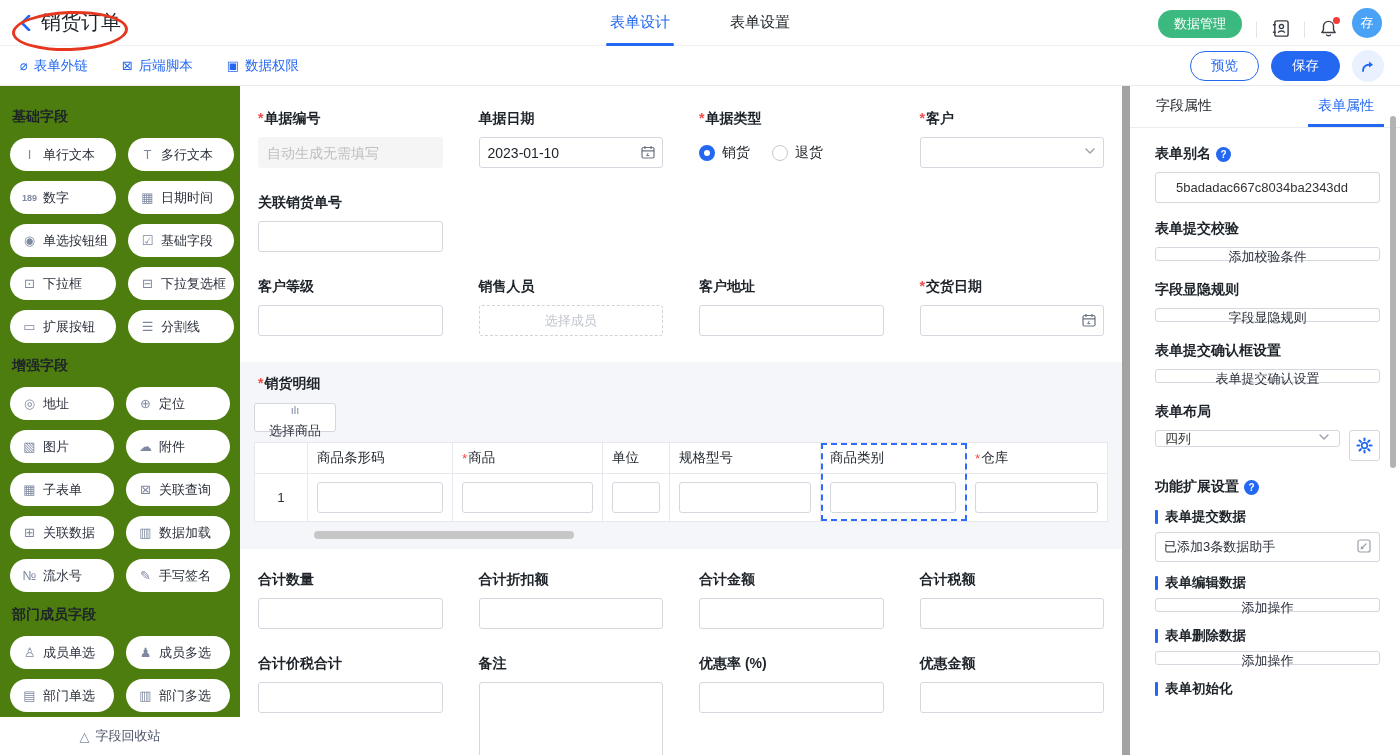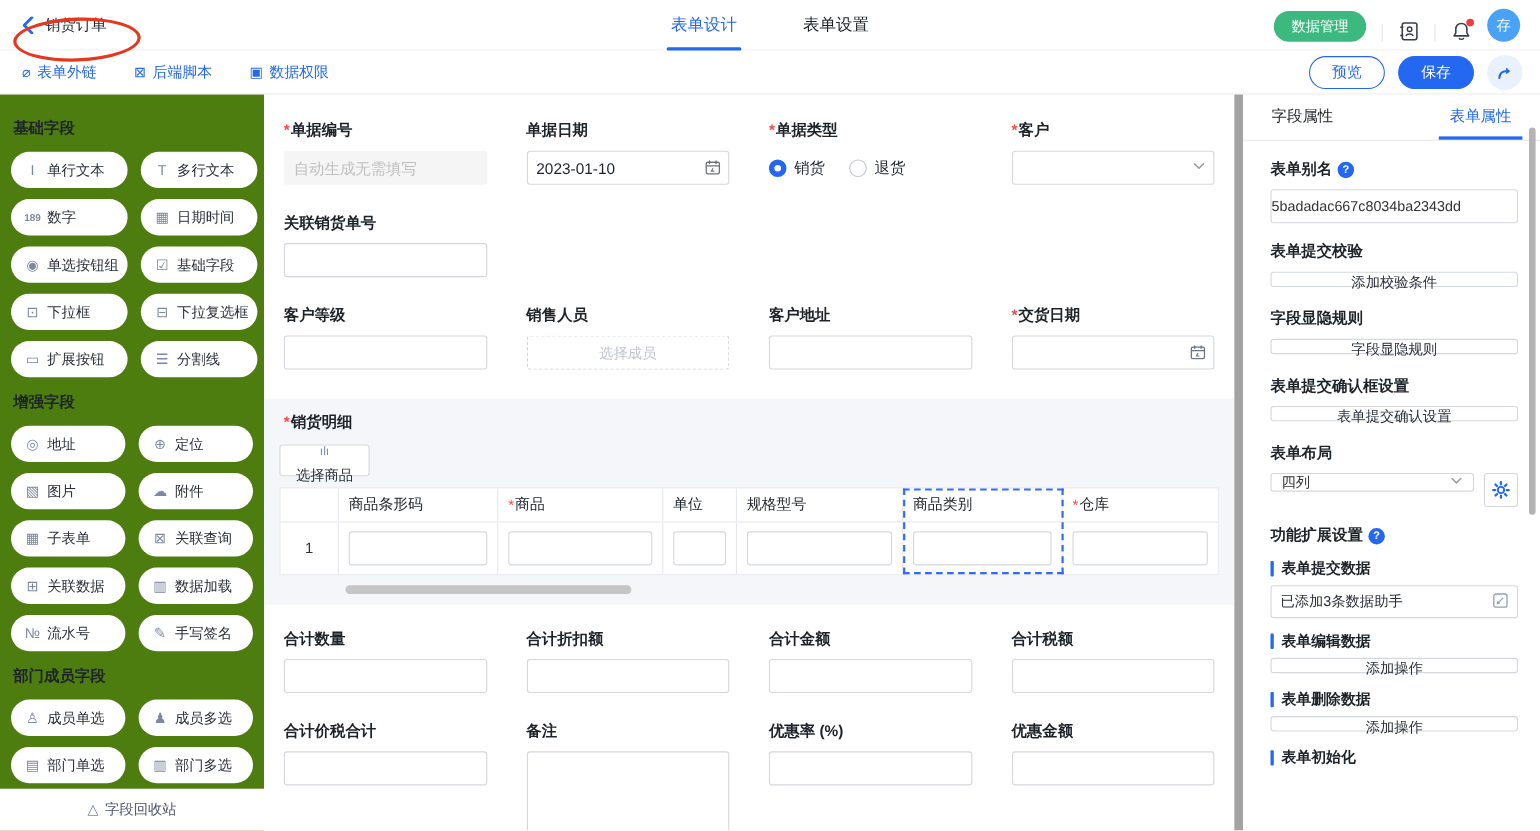--- a/index.html
+++ b/index.html
@@ -4,21 +4,21 @@
 <style>
   * { margin:0; padding:0; box-sizing:border-box; }
   html,body { width:1400px; height:755px; overflow:hidden; }
   body { font-family:"Liberation Sans","DejaVu Sans",sans-serif; color:#1d2329; background:#fff; font-size:14px; }
   .app { width:1400px; height:755px; display:flex; flex-direction:column; }
 
   
   .topbar { height:46px; background:#fff; border-bottom:1px solid #f0f0f0; display:flex; align-items:center; position:relative; flex:0 0 46px; }
   .topbar-left { display:flex; align-items:center; padding-left:20px; position:relative; }
   .back-ic { margin-right:10px; display:flex; }
-  .page-title { font-size:14px; color:#1d2329; }
+  .page-title { font-size:20px; color:#1d2329; }
   .red-ellipse { position:absolute; left:12px; top:2px; width:116px; height:40px; border:3px solid #e6371e; border-radius:50%; transform:rotate(-2deg); pointer-events:none; }
   .topbar-tabs { position:absolute; left:50%; transform:translateX(-50%); height:46px; display:flex; gap:60px; }
   .ttab { height:46px; display:flex; align-items:center; font-size:15px; color:#1d2329; cursor:pointer; position:relative; }
   .ttab.active { color:#2468f2; }
   .ttab.active:after { content:""; position:absolute; left:-4px; right:-4px; bottom:0; height:3px; background:#2468f2; border-radius:2px; }
   .topbar-right { margin-left:auto; display:flex; align-items:flex-end; gap:14px; padding-right:18px; }
   .green-btn { background:#3cb97f; color:#fff; border:none; height:28px; padding:0 16px; border-radius:14px; font-size:13px; cursor:pointer; }
   .vdiv { width:1px; height:16px; background:#e3e3e3; }
   .hdr-ic { display:flex; position:relative; }
   .bell-dot { position:absolute; right:-2px; top:-2px; width:7px; height:7px; background:#f23c3c; border-radius:50%; }
@@ -82,21 +82,21 @@
   .v-scrollbar { width:8px; background:#a3a3a3; flex:0 0 8px; }
 
   
   .panel { width:270px; background:#fff; overflow:hidden; position:relative; padding:0 20px 0 25px; }
   .ptabs { display:flex; justify-content:space-between; padding:0 16px; border-bottom:1px solid #ececec; margin:0 -20px 0 -25px; }
   .ptab { font-size:14px; color:#1d2329; padding:11px 10px 9px; cursor:pointer; border-bottom:3px solid transparent; }
   .ptab.active { color:#2468f2; border-bottom-color:#2468f2; }
   .pgroup { margin-top:17px; }
   .plabel { font-size:14px; font-weight:bold; color:#1d2329; margin-bottom:9px; display:flex; align-items:center; gap:5px; }
   .help-ic { width:15px; height:15px; border-radius:50%; background:#2468f2; color:#fff; font-size:10px; display:inline-flex; align-items:center; justify-content:center; font-weight:bold; }
-  .p-input { width:100%; height:31px; border:1px solid #d4d7dd; border-radius:3px; padding:0 0; font-size:13px; color:#333; outline:none; font-family:inherit; }
+  .p-input { width:100%; height:31px; border:1px solid #d4d7dd; border-radius:3px; padding:0 20px; font-size:13px; color:#333; outline:none; font-family:inherit; }
   .p-btn { width:100%; height:14px; background:#fff; border:1px solid #d4d7dd; border-radius:3px; font-size:13px; color:#2a2f3a; cursor:pointer; font-family:inherit; }
   .layout-row { display:flex; gap:9px; }
   .p-select { flex:1; height:17px; border:1px solid #d4d7dd; border-radius:3px; display:flex; align-items:center; justify-content:space-between; padding:0 9px; font-size:13px; color:#333; cursor:pointer; }
   .gear-btn { width:31px; height:31px; border:1px solid #d4d7dd; border-radius:3px; background:#fff; display:flex; align-items:center; justify-content:center; cursor:pointer; }
   .psub { margin-top:12px; }
   .psub-label { display:flex; align-items:center; font-size:13.5px; font-weight:bold; color:#1d2329; margin-bottom:6px; }
   .blue-bar { width:3px; height:14px; background:#2468f2; border-radius:1px; margin-right:7px; }
   .p-field { width:100%; height:30px; border:1px solid #d4d7dd; border-radius:3px; display:flex; align-items:center; justify-content:space-between; padding:0 8px; font-size:13px; color:#2a2f3a; cursor:pointer; }
   .panel-thumb { position:absolute; right:4px; top:30px; width:6px; height:352px; background:#b3b3b3; border-radius:3px; }
 </style>

